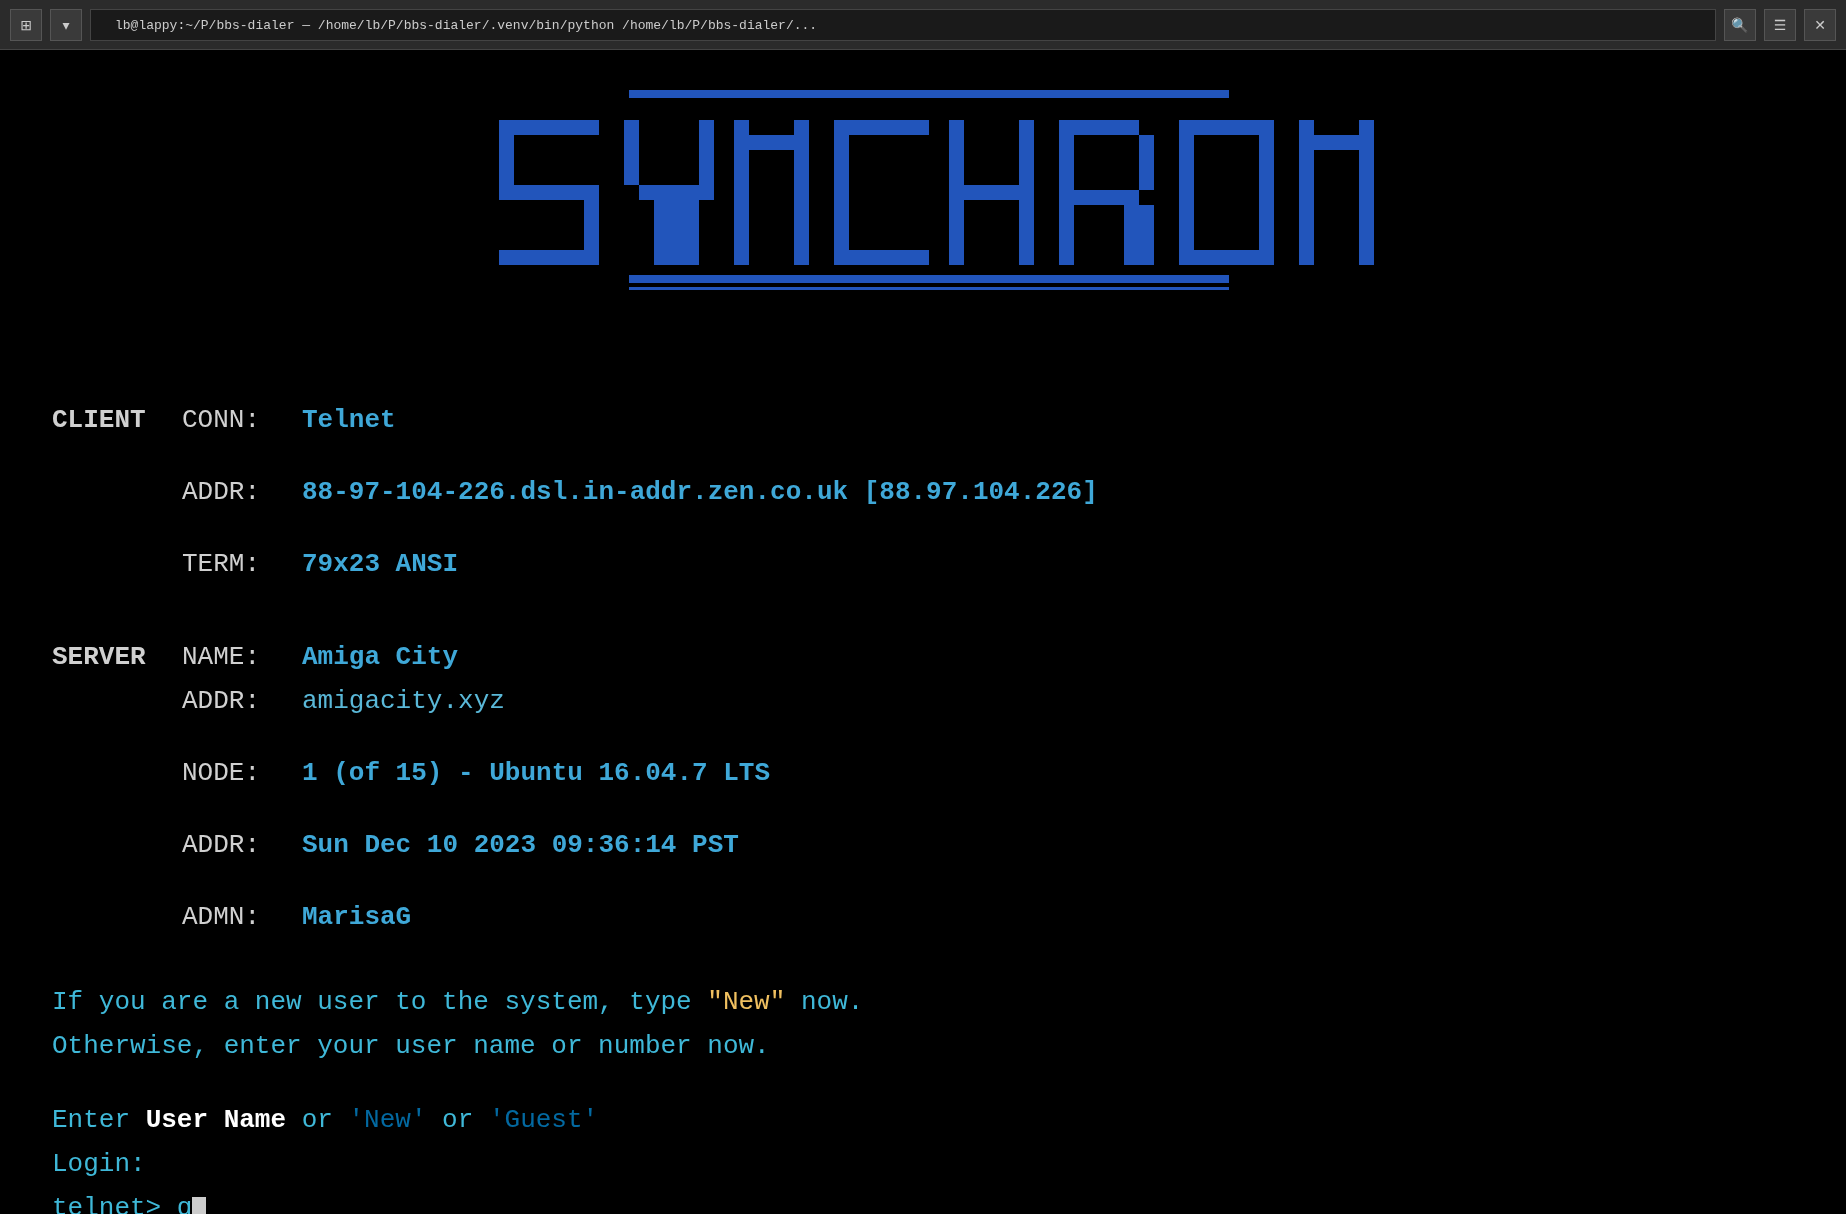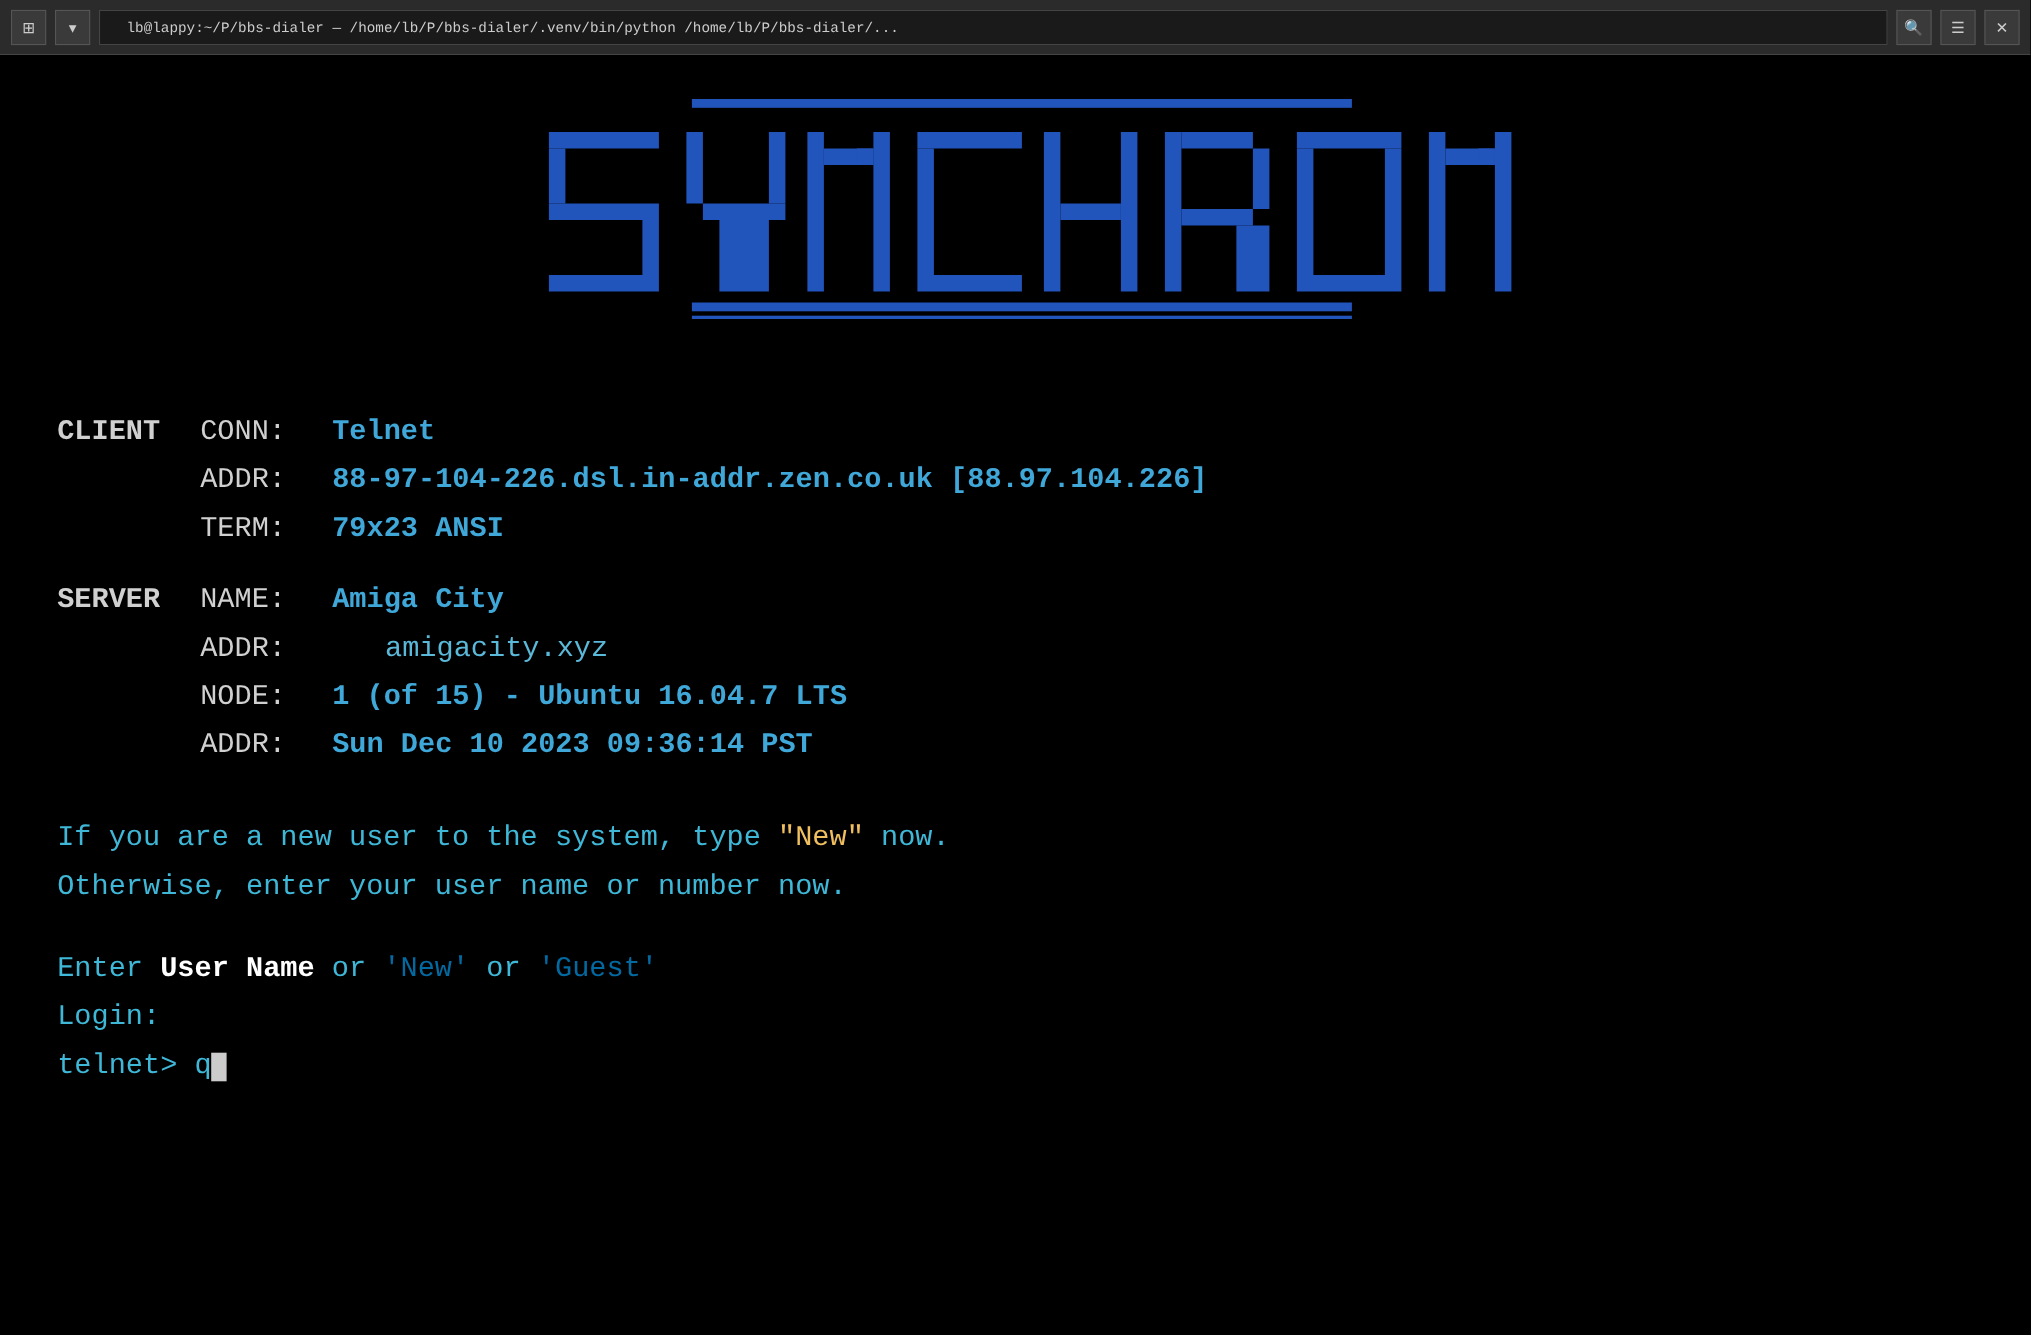--- a/index.html
+++ b/index.html
@@ -111,27 +111,27 @@
       width: 120px;
       flex-shrink: 0;
       font-family: 'Courier New', Courier, monospace;
     }
 
     .info-value {
       color: #3fa8d8;
       font-size: 26px;
       font-weight: bold;
       font-family: 'Courier New', Courier, monospace;
+      margin-top: 28px;
     }
 
     .info-value-dim {
       color: #5ab8d8;
       font-size: 26px;
       font-family: 'Courier New', Courier, monospace;
-      margin-left: 48px;
     }
 
     
     .message-section {
       margin-top: 20px;
       margin-bottom: 20px;
     }
 
     .message-line {
       color: #3fb8d8;
@@ -376,20 +376,25 @@
       <div class="info-row">
         <span class="indent"></span>
         <span class="info-label-inner">NODE:</span>
         <span class="info-value">1 (of 15) - Ubuntu 16.04.7 LTS</span>
       </div>
       <div class="info-row">
         <span class="indent"></span>
         <span class="info-label-inner">ADDR:</span>
         <span class="info-value">Sun Dec 10 2023 09:36:14 PST</span>
       </div>
+      <div class="info-row">
+        <span class="indent"></span>
+        <span class="info-label-inner">ADMN:</span>
+        <span class="info-value">MarisaG</span>
+      </div>
     </div>
 
     <div class="message-section">
       <div class="message-line">
         <span>If you are a new user to the system, type </span><span class="message-highlight">"New"</span><span> now.</span>
       </div>
       <div class="message-line">Otherwise, enter your user name or number now.</div>
     </div>
 
     <div class="prompt-section">

